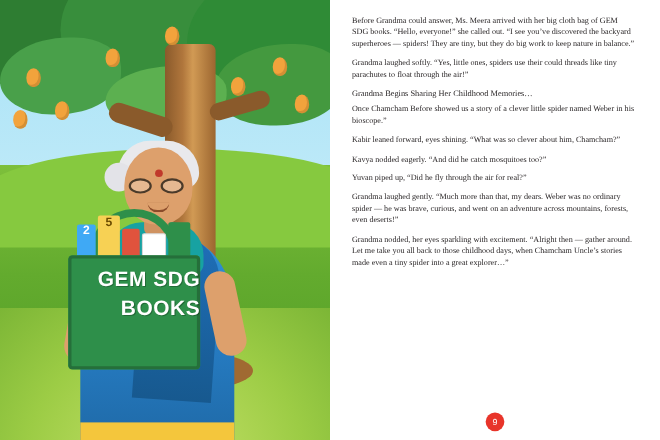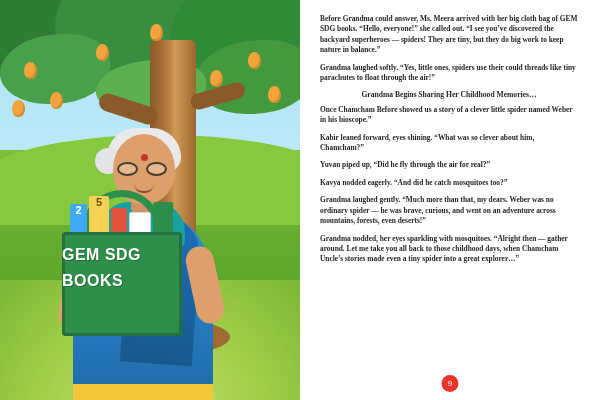--- a/index.html
+++ b/index.html
@@ -106,52 +106,50 @@
     box-shadow: inset 0 0 0 3px #256f3a;
   }
   .bag-strap {
     position: absolute; left: 82px; top: 190px; width: 80px; height: 50px;
     border: 7px solid #2e8f4a; border-bottom: none;
     border-radius: 40px 40px 0 0;
     background: transparent;
   }
   .bag-text {
     position: absolute; left: 0; right: 0; top: 10px;
-    text-align: left; color: #ffffff;
+    text-align: right; color: #ffffff;
     font-family: "Liberation Sans", sans-serif;
-    font-weight: bold; font-size: 16px; line-height: 26px;
+    font-weight: bold; font-size: 19px; line-height: 26px;
     letter-spacing: .5px;
     text-shadow: 1px 1px 0 rgba(0,0,0,.25);
   }
   .books { position: absolute; left: 70px; top: 196px; width: 108px; height: 46px; }
   .book { position: absolute; bottom: 0; border-radius: 2px 2px 0 0; color: #fff; font-family:"Liberation Sans",sans-serif; font-size: 11px; font-weight: bold; text-align: center; }
 
   
   .text-page {
     position: relative;
     width: 300px; height: 400px;
     background: #ffffff;
     padding: 14px 22px 28px 20px;
   }
   .text-page p {
     font-size: 7.4px;
     line-height: 10.4px;
     color: #231f20;
     margin-bottom: 7px;
     text-align: left;
-    font-weight: bold;
   }
   .text-page h3 {
     font-size: 7.6px;
     line-height: 10.4px;
     color: #231f20;
     margin-bottom: 4px;
     margin-top: 2px;
-    font-weight: bold;
-    text-align: center;
+    font-weight: normal;
   }
   .page-badge {
     position: absolute; bottom: 8px; left: 50%; transform: translateX(-50%);
     width: 17px; height: 17px; border-radius: 50%;
     background: #e8342a; color: #fff;
     font-family: "Liberation Sans", sans-serif;
     font-size: 8px; line-height: 17px; text-align: center;
   }
 </style>
 </head>
@@ -220,20 +218,20 @@
       <div class="bag-text">GEM SDG BOOKS</div>
     </div>
   </div>
 
   <div class="text-page">
     <p>Before Grandma could answer, Ms. Meera arrived with her big cloth bag of GEM SDG books. “Hello, everyone!” she called out. “I see you’ve discovered the backyard superheroes — spiders! They are tiny, but they do big work to keep nature in balance.”</p>
     <p>Grandma laughed softly. “Yes, little ones, spiders use their could threads like tiny parachutes to float through the air!”</p>
     <h3>Grandma Begins Sharing Her Childhood Memories…</h3>
     <p>Once Chamcham Before showed us a story of a clever little spider named Weber in his bioscope.”</p>
     <p>Kabir leaned forward, eyes shining. “What was so clever about him, Chamcham?”</p>
+    <p>Kavya nodded eagerly. “And did he catch mosquitoes too?”</p>
     <p>Yuvan piped up, “Did he fly through the air for real?”</p>
-    <p>Kavya nodded eagerly. “And did he catch mosquitoes too?”</p>
     <p>Grandma laughed gently. “Much more than that, my dears. Weber was no ordinary spider — he was brave, curious, and went on an adventure across mountains, forests, even deserts!”</p>
-    <p>Grandma nodded, her eyes sparkling with mosquitoes. “Alright then — gather around. Let me take you all back to those childhood days, when Chamcham Uncle’s stories made even a tiny spider into a great explorer…”</p>
+    <p>Grandma nodded, her eyes sparkling with excitement. “Alright then — gather around. Let me take you all back to those childhood days, when Chamcham Uncle’s stories made even a tiny spider into a great explorer…”</p>
     <div class="page-badge">9</div>
   </div>
 
 </div>
 
 </body></html>

